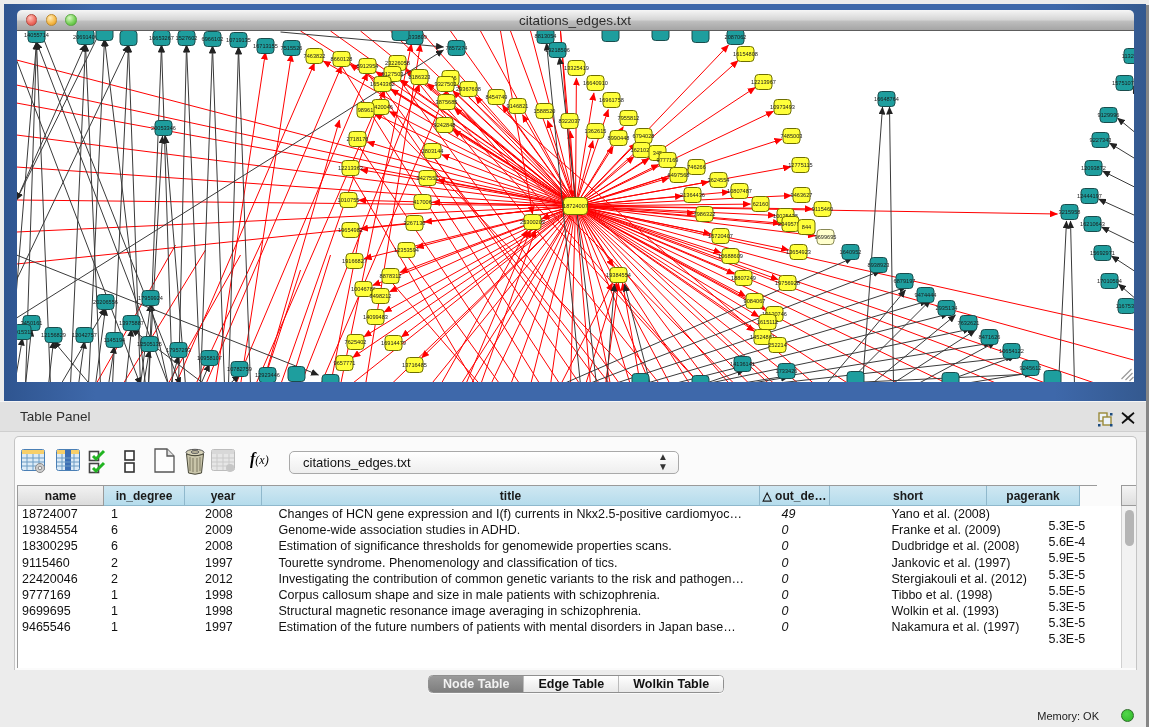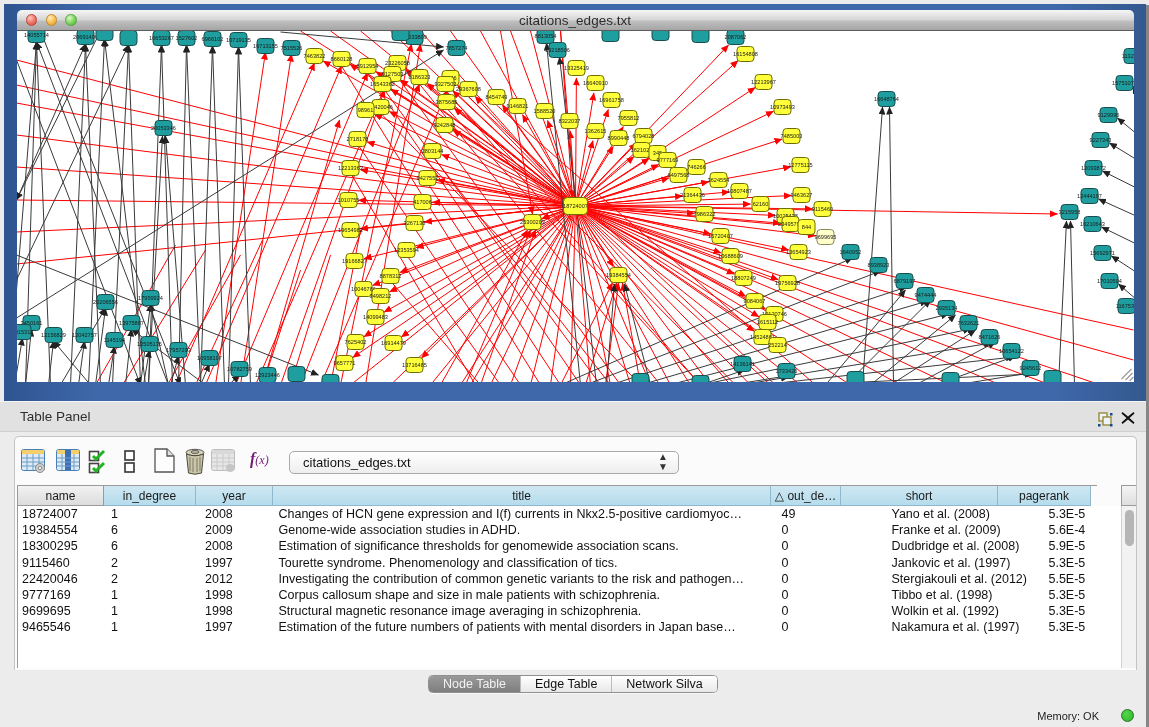--- a/index.html
+++ b/index.html
@@ -13,40 +13,40 @@
   font-size:13.5px; color:#2c2c2c; }
 .tl { position:absolute; top:4.5px; width:11.5px; height:11.5px; border-radius:50%; }
 #canvas { position:absolute; left:12.5px; top:27px; width:1117px; height:351px;
   background:#fff; overflow:hidden; }
 #tpheader { position:absolute; left:0; top:401px; width:1146px; height:31px;
   background:#e1e1e1; border-top:1px solid #f5f5f5; border-bottom:1px solid #cfcfcf; }
 #tpheader .t { position:absolute; left:20px; top:7px; font-size:13.5px; color:#2e2e2e; }
 #panel { position:absolute; left:14px; top:436px; width:1123px; height:234px;
   background:#fbfbfb; border:1px solid #c4c4c4; border-radius:5px 5px 0 0; border-bottom:none; }
 #thead { position:absolute; left:17px; top:485px; width:1080px; height:21px; display:flex;
-  font-size:12px; color:#1a1a1a; border-top:1px solid #9a9a9a; border-left:1px solid #9a9a9a; }
+  font-size:12px; color:#1a1a1a; border-top:1px solid #9a9a9a; border-left:1px solid #9a9a9a;font-weight:bold; }
 #thead .h { background:linear-gradient(#cfe7f2,#b5dcec); border-right:1px solid #8fb8cc;
   border-bottom:1px solid #8fb8cc; text-align:center; line-height:20px; overflow:hidden; }
 #thead .hg { background:linear-gradient(#f2f2f2,#dcdcdc); border-right:1px solid #9a9a9a;
   border-bottom:1px solid #9a9a9a; text-align:center; line-height:20px; }
 #tbody { position:absolute; left:17px; top:506px; width:1104px; height:162px; background:#fff;
   font-size:12.5px; color:#111; border-left:1px solid #9a9a9a; }
 .tr { height:16.2px; line-height:16.2px; white-space:nowrap; }
 .tr div { display:inline-block; overflow:hidden; vertical-align:top; white-space:nowrap; }
 .c0 { width:86px; padding-left:4px; } .c1 { width:94px; padding-left:7px; }
 .c2 { width:77px; padding-left:7px; } .c3 { width:498px; padding-left:0px; }
-.c4 { width:70px; padding-left:5px; } .c5 { width:157px; padding-left:7px;margin-left:38px; }
-.c6 { width:93px; padding-left:7px; }
+.c4 { width:70px; padding-left:5px;font-style:italic; } .c5 { width:157px; padding-left:7px;margin-left:38px; }
+.c6 { width:93px; padding-left:7px;margin-top:12px; }
 #vsb { position:absolute; left:1121px; top:506px; width:15px; height:162px; background:#f2f2f2;
   border-left:1px solid #d0d0d0; }
 #vsb .thumb { position:absolute; left:2.5px; top:4px; width:9px; height:36px; background:#b5b5b5; border-radius:5px; }
 #tabs { position:absolute; left:428px; top:675px; height:18px; display:flex;
   font-size:12.5px; border:1px solid #8f8f8f; border-radius:4.5px; overflow:hidden;
   background:#fff; box-shadow:0 1px 0 rgba(255,255,255,.7); }
-#tabs div { padding:0 14px; line-height:17px; }
+#tabs div { padding:0 14px; line-height:17px;font-weight:bold; }
 #tabs .sel { background:linear-gradient(#9a9a9a,#7e7e7e); color:#f2f2f2; }
 #tabs .un { background:linear-gradient(#ffffff,#e8e8e8); color:#111; border-left:1px solid #bbb; }
 #mem { position:absolute; right:50px; top:710px; font-size:11px; color:#222; }
 #memdot { position:absolute; right:15px; top:709px; width:13px; height:13px; border-radius:50%;
   background:radial-gradient(circle at 40% 35%, #52d84a, #2eb528); border:1px solid #2c6e28; }
 #toolbar { }
 #combo { position:absolute; left:289px; top:451px; width:390px; height:23px;
   border:1px solid #a9a9a9; border-radius:5px; background:linear-gradient(#ffffff,#eeeeee);
   font-size:13px; color:#111; line-height:21px; padding-left:13px; }
 #combo .ud { position:absolute; right:10px; top:0; font-size:10px; color:#333; line-height:10px; }
@@ -641,68 +641,68 @@
     <ellipse cx="13" cy="4" rx="4" ry="1.5" fill="#b9b49a" stroke="#666"></ellipse>
     <path d="M4.5 6 L6.5 25 Q13 27.5 19.5 25 L21.5 6 Q13 9.5 4.5 6 z" fill="#c9c5aa" stroke="#4a4a3a"></path>
     <path d="M8 9 V23 M11 10 V24 M15 10 V24 M18 9 V23" stroke="#8b8770" stroke-width="1.2"></path>
   </svg>
   <svg class="ticon" style="left:211px" width="25" height="26" opacity="0.55">
     <rect x="0.5" y="1.5" width="23" height="21" rx="2" fill="#d5d5d5" stroke="#8a8a8a"></rect>
     <rect x="1" y="2" width="22" height="4" fill="#bdbdbd"></rect>
     <path d="M1 10 H23 M1 14 H23 M1 18 H23 M6 6 V22 M12 6 V22 M18 6 V22" stroke="#a3a3a3" stroke-width="1" fill="none"></path>
     <circle cx="19" cy="20" r="4" fill="#9c9c9c"></circle>
   </svg>
-  <div style="position:absolute;left:250px;top:450px;font-size:16px;font-style:italic;color:#701a75;font-family:'Liberation Serif',serif"><b>f</b><span style="font-size:12px">(x)</span></div>
+  <div style="position:absolute;left:250px;top:450px;font-size:16px;font-style:italic;color:#000000;font-family:'Liberation Serif',serif"><b>f</b><span style="font-size:12px">(x)</span></div>
 </div>
 <div id="combo">citations_edges.txt<div class="ud">▲<br>▼</div></div>
 <div id="thead">
   <div class="hg" style="width:86px">name</div>
-  <div class="h" style="width:92px">in_degree</div>
+  <div class="h" style="width:81px">in_degree</div>
   <div class="h" style="width:77px">year</div>
   <div class="h" style="width:498px">title</div>
   <div class="h" style="width:70px">△ out_de…</div>
   <div class="h" style="width:157px">short</div>
   <div class="h" style="width:93px">pagerank</div>
 </div>
 <div id="tbody">
 <div class="tr">
 <div class="c0">18724007</div><div class="c1">1</div><div class="c2">2008</div>
 <div class="c3">Changes of HCN gene expression and I(f) currents in Nkx2.5-positive cardiomyoc…</div><div class="c4">49</div><div class="c5">Yano et al. (2008)</div><div class="c6">5.3E-5</div>
 </div>
 <div class="tr">
 <div class="c0">19384554</div><div class="c1">6</div><div class="c2">2009</div>
 <div class="c3">Genome-wide association studies in ADHD.</div><div class="c4">0</div><div class="c5">Franke et al. (2009)</div><div class="c6">5.6E-4</div>
 </div>
 <div class="tr">
 <div class="c0">18300295</div><div class="c1">6</div><div class="c2">2008</div>
-<div class="c3">Estimation of significance thresholds for genomewide association scans.</div><div class="c4">0</div><div class="c5">Dudbridge et al. (2008)</div><div class="c6">5.9E-5</div>
+<div class="c3">Estimation of significance thresholds for genomewide properties scans.</div><div class="c4">0</div><div class="c5">Dudbridge et al. (2008)</div><div class="c6">5.9E-5</div>
 </div>
 <div class="tr">
 <div class="c0">9115460</div><div class="c1">2</div><div class="c2">1997</div>
 <div class="c3">Tourette syndrome. Phenomenology and classification of tics.</div><div class="c4">0</div><div class="c5">Jankovic et al. (1997)</div><div class="c6">5.3E-5</div>
 </div>
 <div class="tr">
 <div class="c0">22420046</div><div class="c1">2</div><div class="c2">2012</div>
 <div class="c3">Investigating the contribution of common genetic variants to the risk and pathogen…</div><div class="c4">0</div><div class="c5">Stergiakouli et al. (2012)</div><div class="c6">5.5E-5</div>
 </div>
 <div class="tr">
 <div class="c0">9777169</div><div class="c1">1</div><div class="c2">1998</div>
 <div class="c3">Corpus callosum shape and size in male patients with schizophrenia.</div><div class="c4">0</div><div class="c5">Tibbo et al. (1998)</div><div class="c6">5.3E-5</div>
 </div>
 <div class="tr">
 <div class="c0">9699695</div><div class="c1">1</div><div class="c2">1998</div>
-<div class="c3">Structural magnetic resonance image averaging in schizophrenia.</div><div class="c4">0</div><div class="c5">Wolkin et al. (1992)</div><div class="c6">5.3E-5</div>
+<div class="c3">Structural magnetic resonance image averaging in schizophrenia.</div><div class="c4">0</div><div class="c5">Wolkin et al. (1993)</div><div class="c6">5.3E-5</div>
 </div>
 <div class="tr">
 <div class="c0">9465546</div><div class="c1">1</div><div class="c2">1997</div>
 <div class="c3">Estimation of the future numbers of patients with mental disorders in Japan base…</div><div class="c4">0</div><div class="c5">Nakamura et al. (1997)</div><div class="c6">5.3E-5</div>
 </div>
 </div>
 <div style="position:absolute;left:1121px;top:485px;width:15px;height:21px;background:linear-gradient(#f4f4f4,#dedede);border:1px solid #9a9a9a;border-right:none"></div>
 <div id="vsb">
     <div class="thumb"></div>
   </div>
 <div id="tabs">
   <div class="sel">Node Table</div>
   <div class="un">Edge Table</div>
-  <div class="un">Network Silva</div>
+  <div class="un">Wolkin Table</div>
 </div>
 <div id="mem">Memory: OK</div>
 <div id="memdot"></div>
 </body></html>

